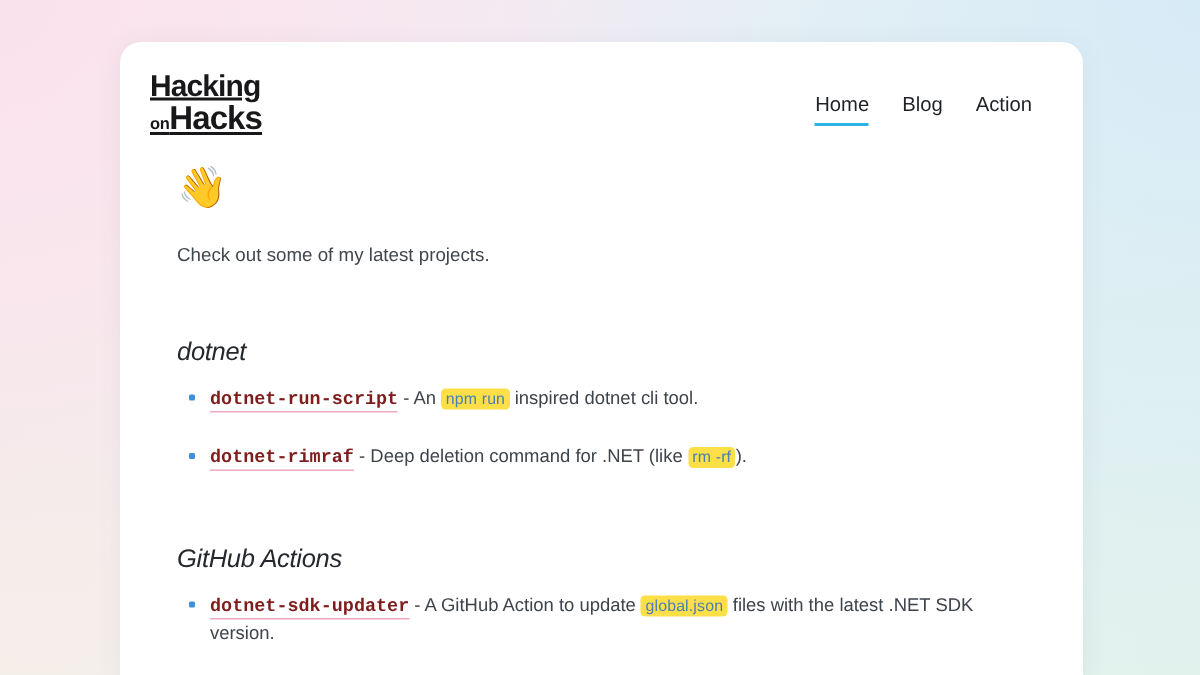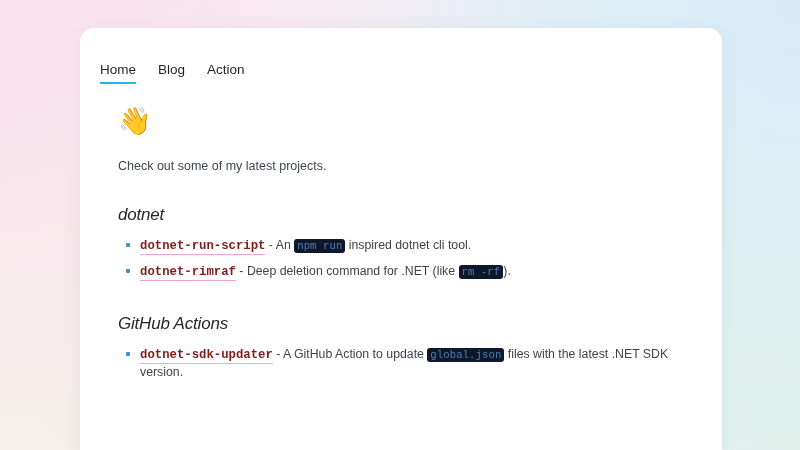--- a/index.html
+++ b/index.html
@@ -119,36 +119,36 @@
     letter-spacing: -0.3px;
   }
 
   .intro {
     margin-top: 24px;
     font-size: 12.5px;
     color: #40464d;
   }
 
   .section-title {
-    margin-top: 32px;
+    margin-top: 48px;
     font-size: 17px;
     font-style: italic;
     font-weight: 400;
     color: #25282c;
     letter-spacing: -0.2px;
   }
 
   ul.proj-list {
     list-style: none;
     margin-top: 12px;
   }
   ul.proj-list li {
     position: relative;
     padding-left: 22px;
-    margin-top: 7px;
+    margin-top: 20px;
     font-size: 12.3px;
     color: #3e444b;
     line-height: 1.45;
   }
   ul.proj-list li:first-child { margin-top: 4px; }
 
   ul.proj-list li .bullet {
     position: absolute;
     left: 8px;
     top: 6px;
@@ -162,40 +162,44 @@
     font-weight: 700;
     color: #7f1d1d;
     text-decoration: none;
     border-bottom: 1.5px solid #f0a8c0;
     padding-bottom: 1px;
     cursor: pointer;
     font-family: Liberation Mono, monospace;
   }
 
   code.inline {
-    font-family: Liberation Mono, monospace;
+    font-family: Liberation Sans, sans-serif;
     font-size: 10.6px;
     color: #4a7fb5;
-    background: #0f172a;
+    background: #fde047;
     padding: 1px 3px;
     border-radius: 3px;
     letter-spacing: 0.1px;
   }
 
   .sep { color: #3e444b; }
 </style>
 </head>
 <body>
 
 <div class="page">
 
   <div class="card">
 
     <div class="header">
 
+      <a class="logo" href="#">
+        <span class="logo-line1">Hacking</span>
+        <span class="logo-line2"><span class="logo-on">on</span><span>Hacks</span></span>
+      </a>
 
       <nav class="nav">
         <a class="nav-link active" href="#">Home</a>
         <a class="nav-link" href="#">Blog</a>
         <a class="nav-link" href="#">Action</a>
       </nav>
     </div>
 
     <div class="content">
 

